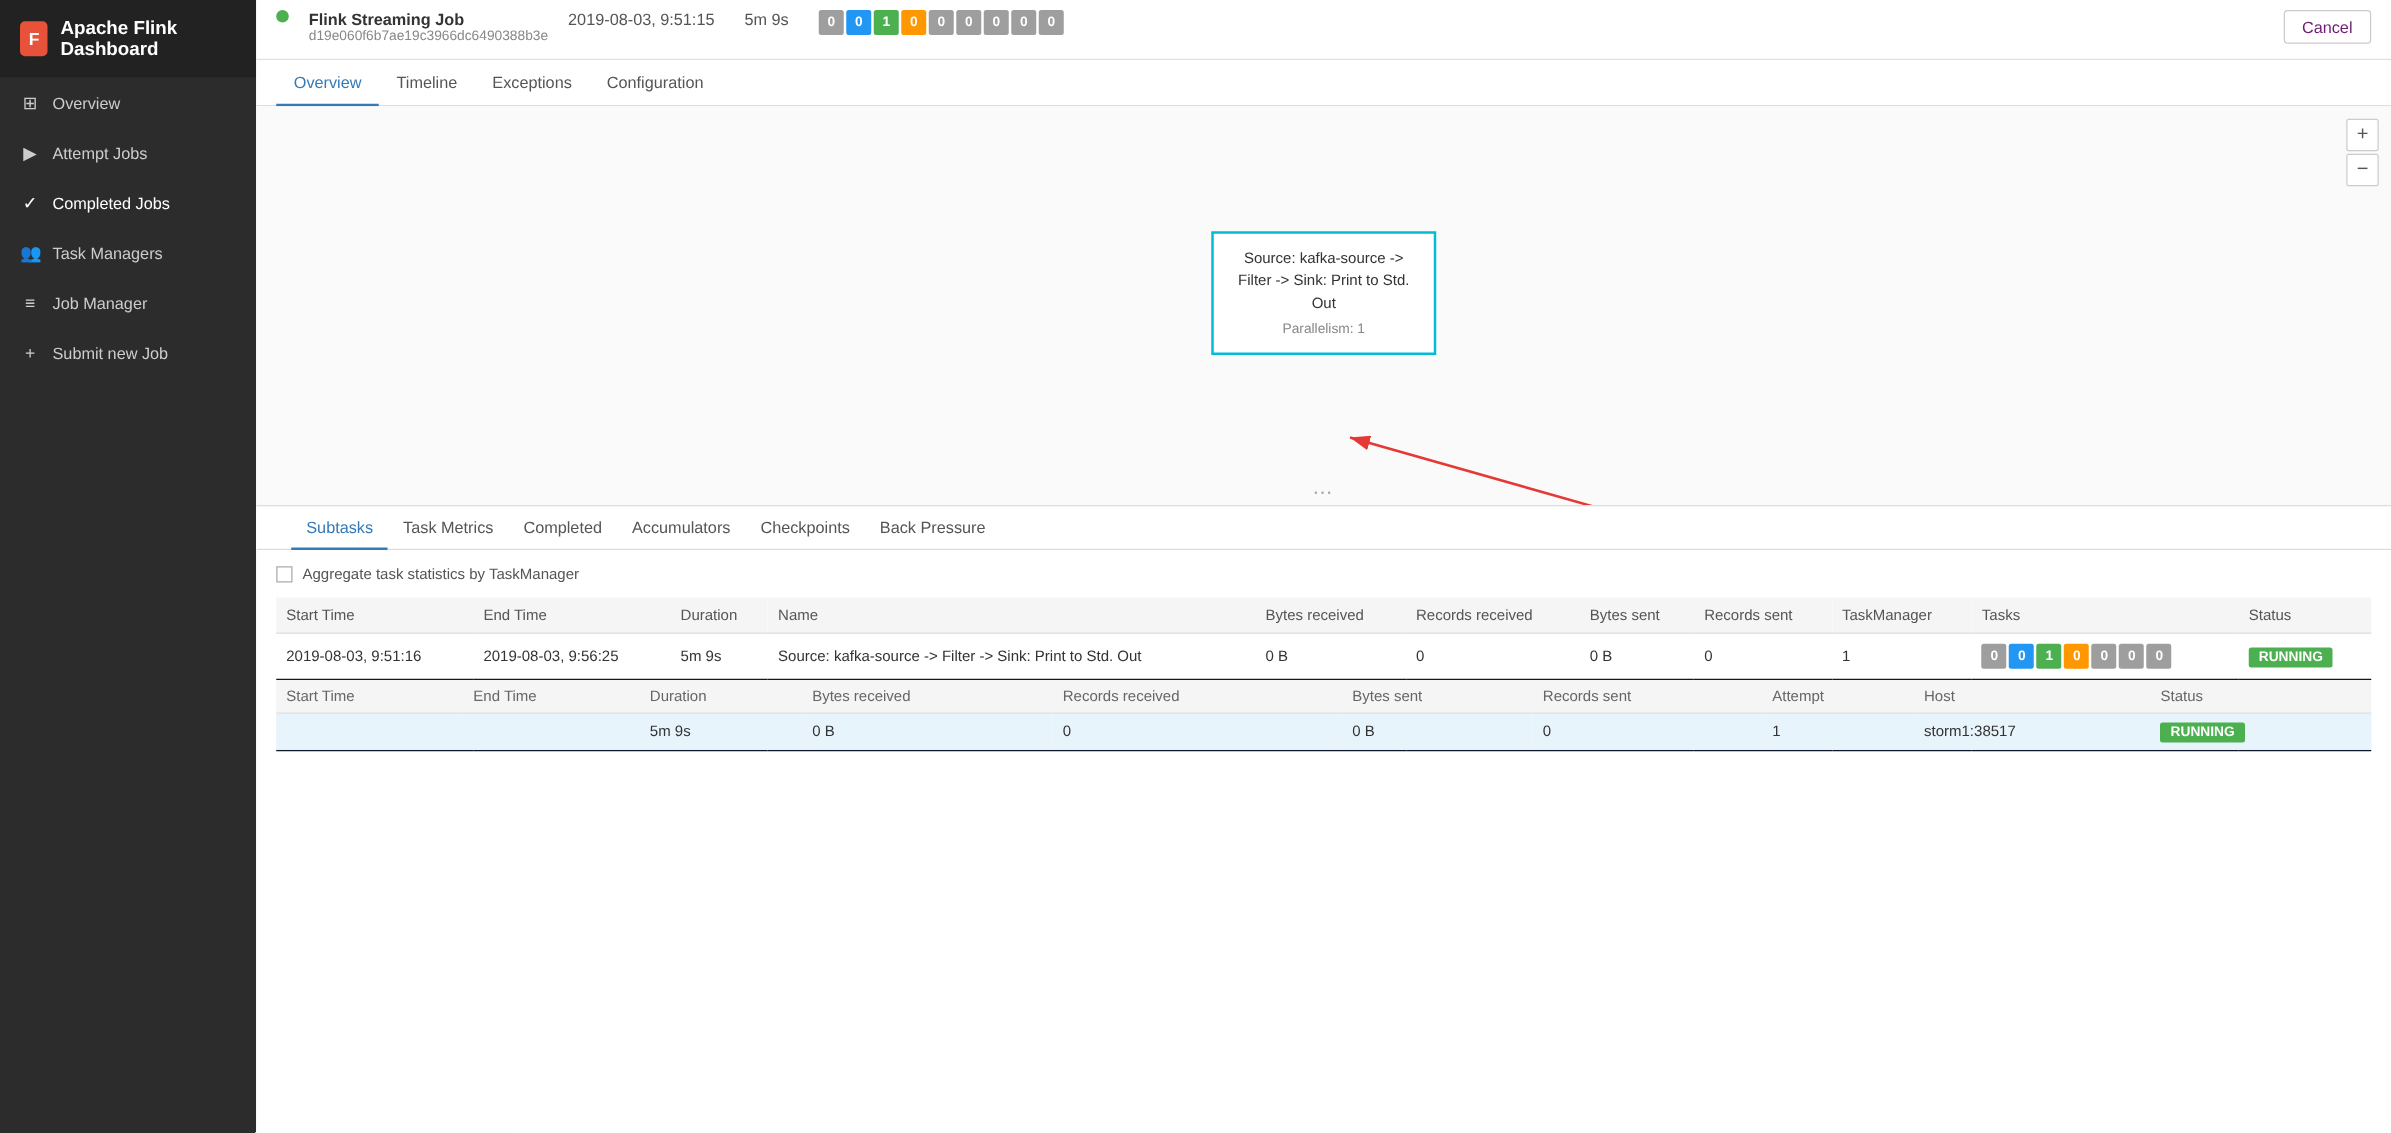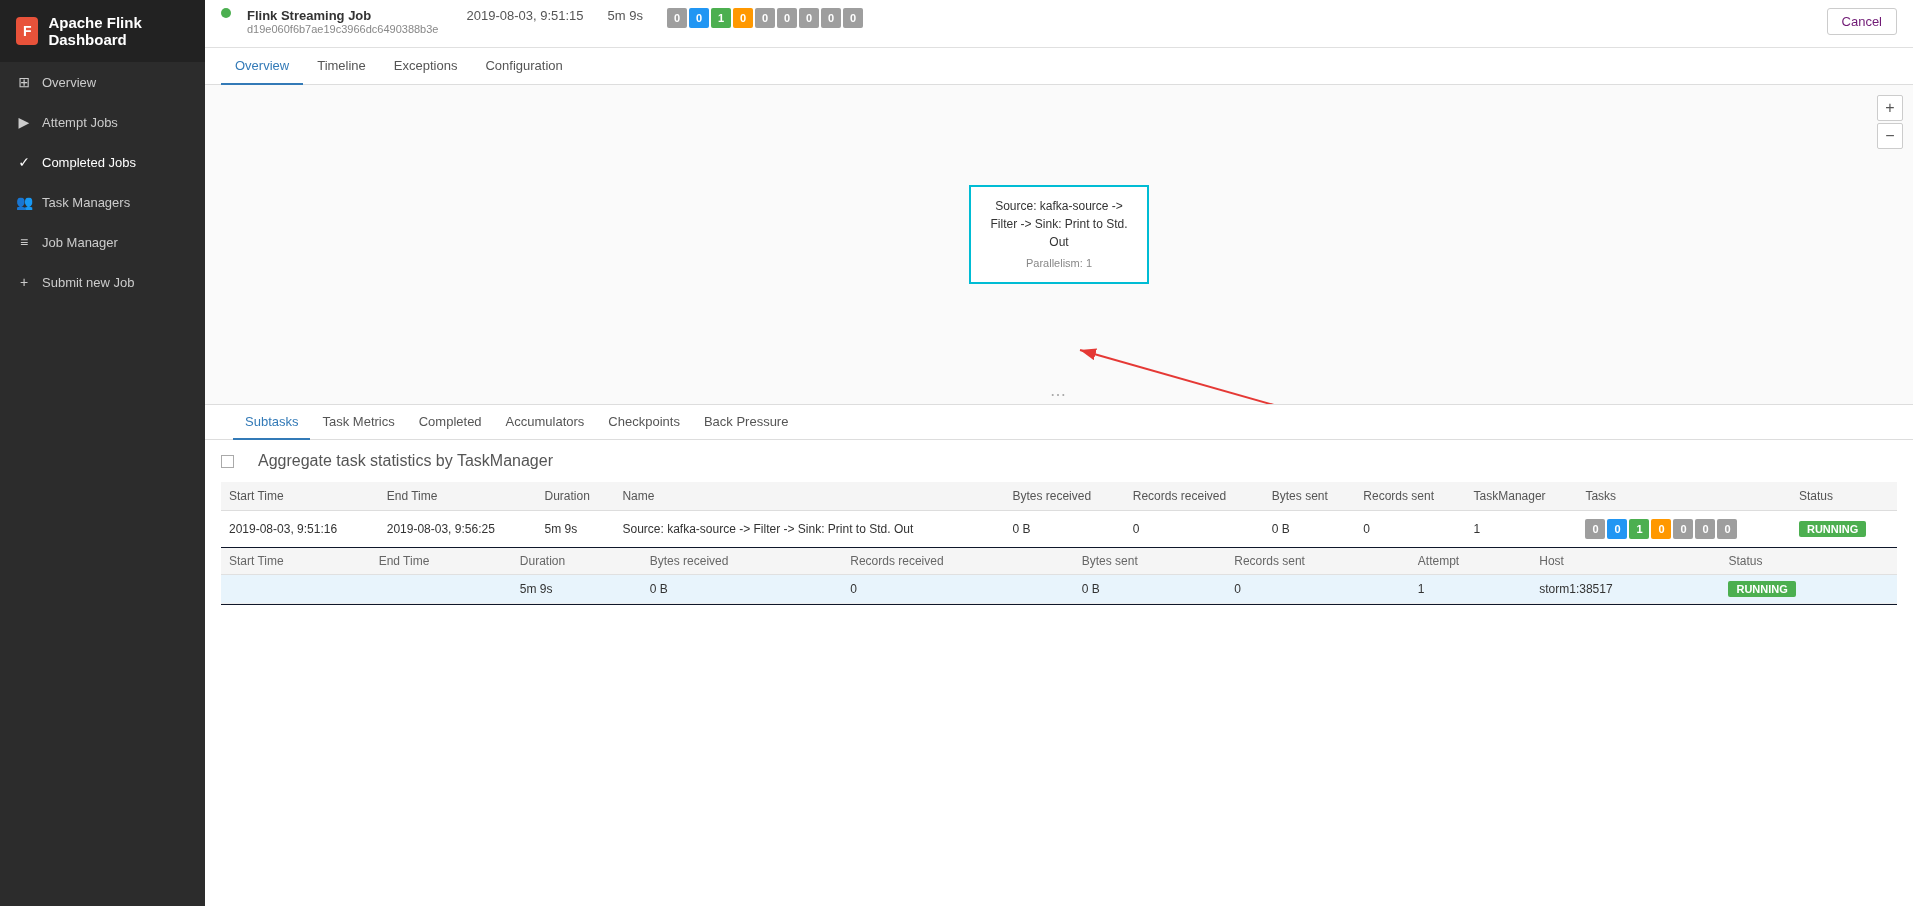--- a/index.html
+++ b/index.html
@@ -71,21 +71,21 @@
     .job-status-dot {
       width: 10px;
       height: 10px;
       border-radius: 50%;
       background: #4caf50;
       flex-shrink: 0;
     }
     .job-info { display: flex; flex-direction: column; }
     .job-name { font-weight: bold; font-size: 13px; color: #333; }
     .job-id { font-size: 11px; color: #888; }
-    .job-time { color: #555; font-size: 13px; margin-left: 12px; }
+    .job-time { color: #555; font-size: 13px; margin-left: 0; }
     .job-duration { color: #555; font-size: 13px; margin-left: 8px; }
     .status-badges { display: flex; gap: 2px; margin-left: 8px; }
     .badge {
       width: 20px;
       height: 20px;
       display: flex;
       align-items: center;
       justify-content: center;
       font-size: 11px;
       font-weight: bold;
@@ -217,23 +217,23 @@
       border-bottom: 2px solid #337ab7;
     }
 
     
     #table-area {
       padding: 12px 16px;
     }
     .aggregate-row {
       display: flex;
       align-items: center;
-      gap: 24px;
+      gap: 8px;
       margin-bottom: 12px;
-      font-size: 16px;
+      font-size: 12px;
       color: #555;
     }
     .agg-checkbox {
       width: 13px;
       height: 13px;
       border: 1px solid #aaa;
       background: #fff;
     }
     .main-table {
       width: 100%;

